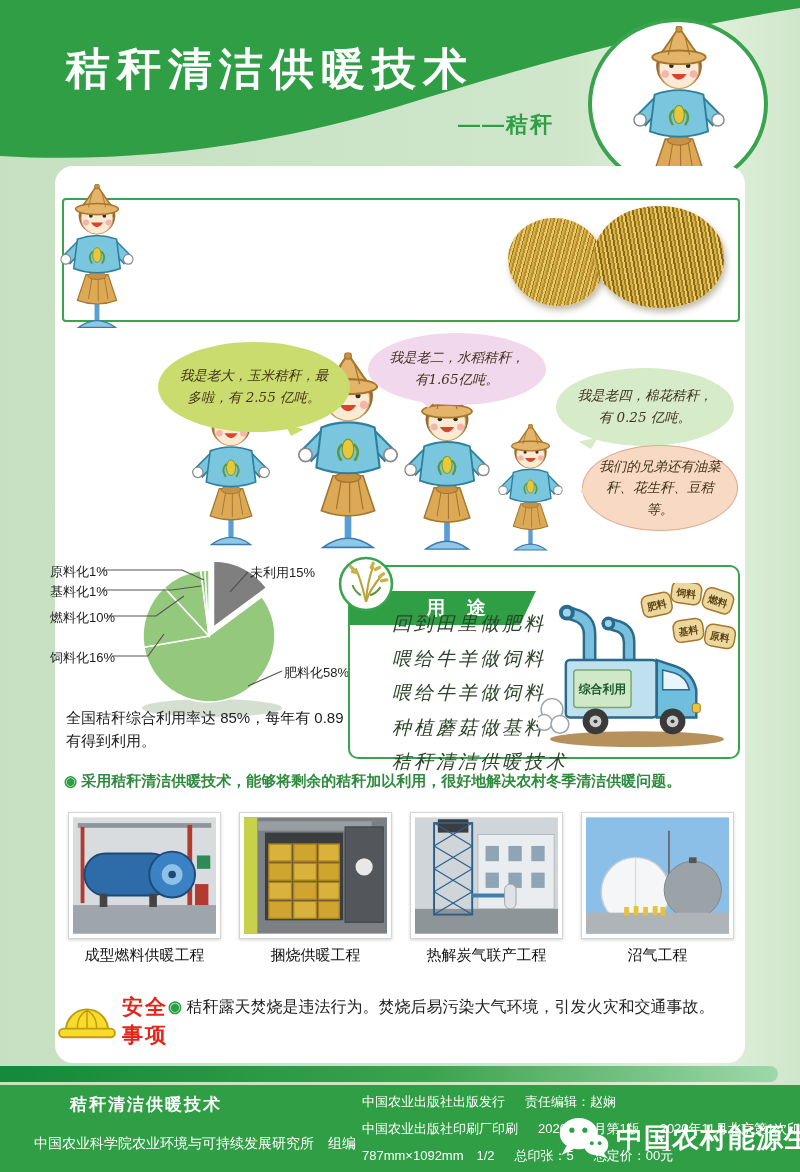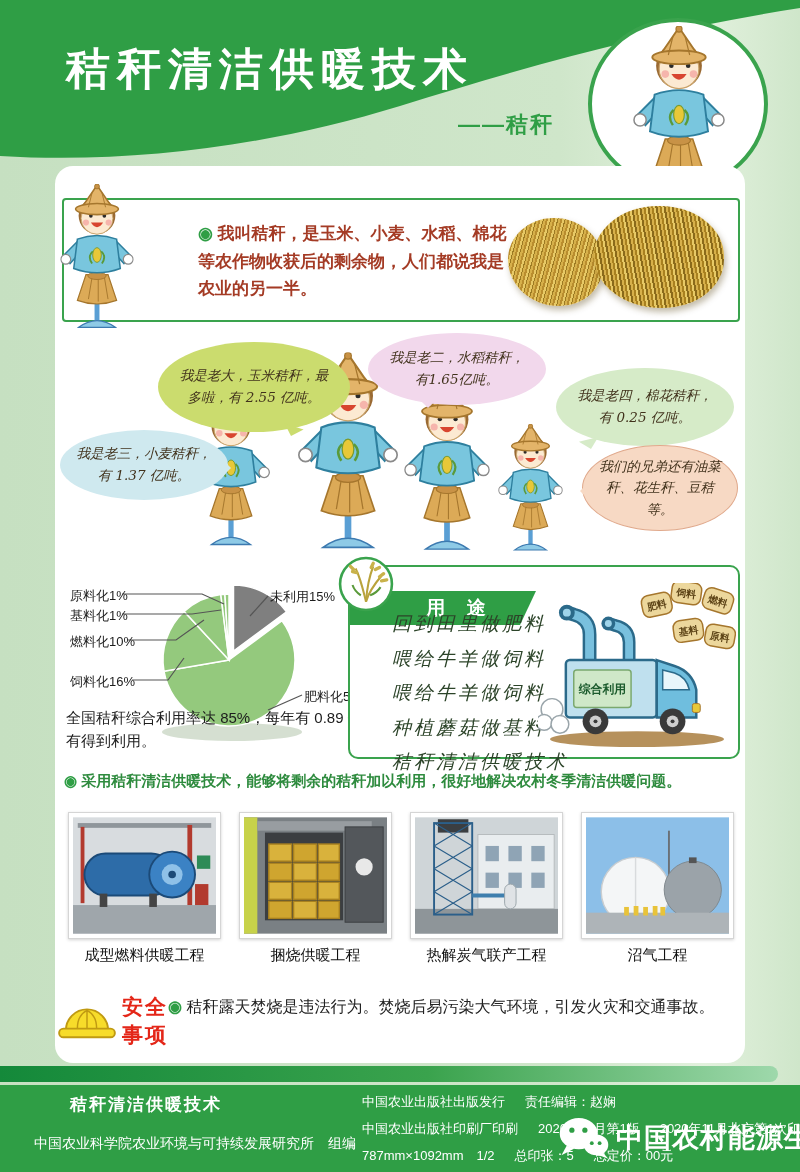--- a/index.html
+++ b/index.html
@@ -38,21 +38,21 @@
   .b2{left:368px;top:333px;width:178px;height:72px;background:#f2d8ec;}
   .b2:after{left:28%;bottom:-13px;border-top-color:#f2d8ec;}
   .b3{left:556px;top:368px;width:178px;height:78px;background:#d6ebc8;}
   .b3:after{left:14%;bottom:-13px;border-top-color:#d6ebc8;transform:rotate(-14deg);}
   .b4{left:60px;top:430px;width:168px;height:70px;background:#cfe9ef;}
   .b4:after{right:-13px;top:40%;border-left-color:#cfe9ef;}
   .b5{left:582px;top:445px;width:156px;height:86px;background:#f7d9c4;border:1px solid #e0a98c;}
   .b5:after{left:-13px;top:42%;border-right-color:#f7d9c4;}
 
   
-  .chart-zone{position:absolute;left:64px;top:558px;width:310px;height:170px;margin-top:24px;}
+  .chart-zone{position:absolute;left:44px;top:558px;width:310px;height:170px;}
   .pie-label{position:absolute;font-size:13px;color:#1d1d1d;white-space:nowrap;}
   .chart-caption{position:absolute;left:66px;top:706px;width:330px;font-size:15px;line-height:1.55;color:#1d1d1d;}
 
   
   .uses-box{position:absolute;left:348px;top:565px;width:388px;height:190px;border:2px solid #3aa34d;border-radius:10px;background:#fff;}
   .uses-banner{position:absolute;left:350px;top:567px;width:186px;height:34px;background:#2f9e45;
     clip-path:polygon(0 0,100% 0,calc(100% - 16px) 100%,0 100%);
     color:#fff;font-size:19px;font-weight:700;letter-spacing:8px;text-align:center;line-height:34px;padding-left:34px;box-sizing:border-box;margin-top:24px;}
   .uses-icon{position:absolute;left:338px;top:556px;}
   .uses-list{position:absolute;left:392px;top:606px;font-family:"DejaVu Serif",serif;font-style:italic;
@@ -124,21 +124,20 @@
         <use href="#scarecrow"></use>
       </svg>
   </div>
 
   <div class="panel"></div>
 
   <div class="intro-box"></div>
   <svg class="abs" style="left:60px;top:184px" width="74" height="150" viewBox="0 0 120 245">
       <use href="#scarecrow"></use>
     </svg>
-  <div class="intro-text"><span class="bullet">◉</span> <span>我叫秸秆，是玉米、小麦、水稻、棉花等农作物收获后的剩余物，人们都说我是农业的另一半。</span></div>
   <div class="bale-wrap">
     <div class="bale bale1"></div>
     <div class="bale bale2"></div>
   </div>
 
   <svg class="abs" style="left:192px;top:392px" width="78" height="160" viewBox="0 0 120 245">
       <use href="#scarecrow"></use>
     </svg>
   <svg class="abs" style="left:298px;top:352px" width="100" height="205" viewBox="0 0 120 245">
       <use href="#scarecrow"></use>
@@ -151,23 +150,20 @@
     </svg>
 
   <div class="bub b1">
       <span>我是老大，玉米秸秆，最多啦，有 2.55 亿吨。</span>
     </div>
   <div class="bub b2">
       <span>我是老二，水稻秸秆，有1.65亿吨。</span>
     </div>
   <div class="bub b3">
       <span>我是老四，棉花秸秆，有 0.25 亿吨。</span>
-    </div>
-  <div class="bub b4">
-      <span>我是老三，小麦秸秆，有 1.37 亿吨。</span>
     </div>
   <div class="bub b5">
       <span>我们的兄弟还有油菜秆、花生秆、豆秸等。</span>
     </div>
 
   <div class="chart-zone">
     <svg id="pie-svg" style="position:absolute;left:50px;top:0" width="230" height="170" viewBox="0 0 230 170">
       <ellipse cx="118" cy="150" rx="70" ry="9" fill="#b9c9b2" opacity="0.6"></ellipse>
     <path d="M119.49828376007636,69.06884983813208 L119.49828376007636,3.0688498381320812 A66,66 0 0 1 172.52908276622895,29.778464795872118 Z" fill="#7f7f7f" stroke="#fff" stroke-width="1.5"></path>
         <path d="M115,78 L168.0307990061526,38.70961495774004 A66,66 0 1 1 49.96346699094704,89.23607467767835 Z" fill="#94c97d" stroke="#fff" stroke-width="1.5"></path>

